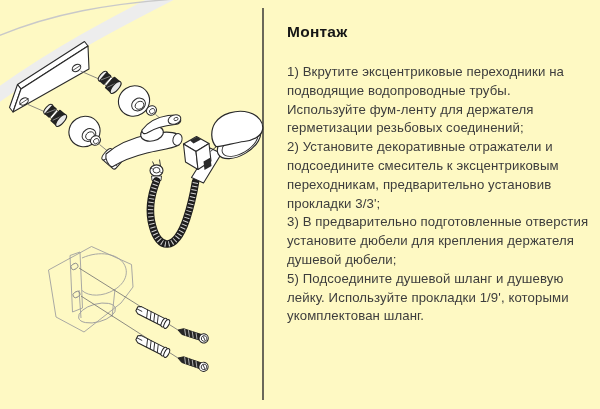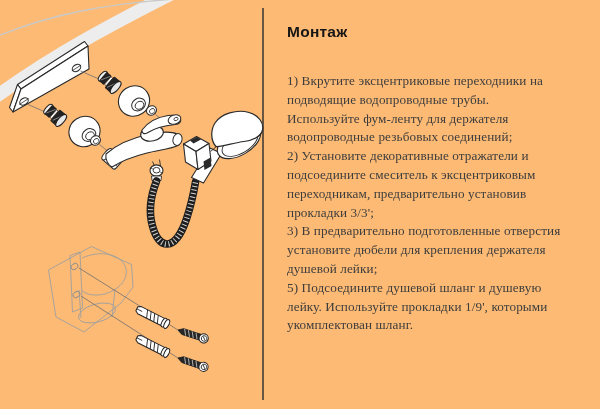--- a/index.html
+++ b/index.html
@@ -1,27 +1,27 @@
 <!DOCTYPE html>
 <html><head>
 <meta charset="utf-8">
 <style>
   html,body{margin:0;padding:0;background:#888;}
   .stage{
-    position:relative;width:600px;height:409px;background:#fdba74;
+    position:relative;width:600px;height:409px;background:#fef9c3;
     overflow:hidden;font-family:"Liberation Sans","DejaVu Sans",sans-serif;
   }
   .diagram-svg{position:absolute;left:0;top:0;}
   .textcol{position:absolute;left:286px;top:0;width:310px;}
   .heading{
     position:absolute;left:1px;top:23px;
     font-size:15.5px;font-weight:bold;color:#161616;letter-spacing:.25px;
     white-space:nowrap;
   }
-  .instructions{position:absolute;left:1px;top:72px;width:308px;font-family:Liberation Serif, serif;}
+  .instructions{position:absolute;left:1px;top:63px;width:308px;}
   .iline{
     font-size:13.2px;line-height:18.8px;color:#3d3d3d;
     letter-spacing:.1px;white-space:nowrap;
   }
 </style>
 </head>
 <body>
 
 <div class="stage">
 
@@ -221,32 +221,32 @@
   </svg>
 
   <div class="textcol">
     <div class="heading">Монтаж</div>
 
     <div class="instructions">
       <div>
         <div class="iline">1) Вкрутите эксцентриковые переходники на</div>
         <div class="iline">подводящие водопроводные трубы.</div>
         <div class="iline">Используйте фум-ленту для держателя</div>
-        <div class="iline">водопроводные резьбовых соединений;</div>
+        <div class="iline">герметизации резьбовых соединений;</div>
       </div>
       <div>
         <div class="iline">2) Установите декоративные отражатели и</div>
         <div class="iline">подсоедините смеситель к эксцентриковым</div>
         <div class="iline">переходникам, предварительно установив</div>
         <div class="iline">прокладки 3/3';</div>
       </div>
       <div>
         <div class="iline">3) В предварительно подготовленные отверстия</div>
         <div class="iline">установите дюбели для крепления держателя</div>
-        <div class="iline">душевой лейки;</div>
+        <div class="iline">душевой дюбели;</div>
       </div>
       <div>
         <div class="iline">5) Подсоедините душевой шланг и душевую</div>
         <div class="iline">лейку. Используйте прокладки 1/9', которыми</div>
         <div class="iline">укомплектован шланг.</div>
       </div>
     </div>
   </div>
 
 </div>

